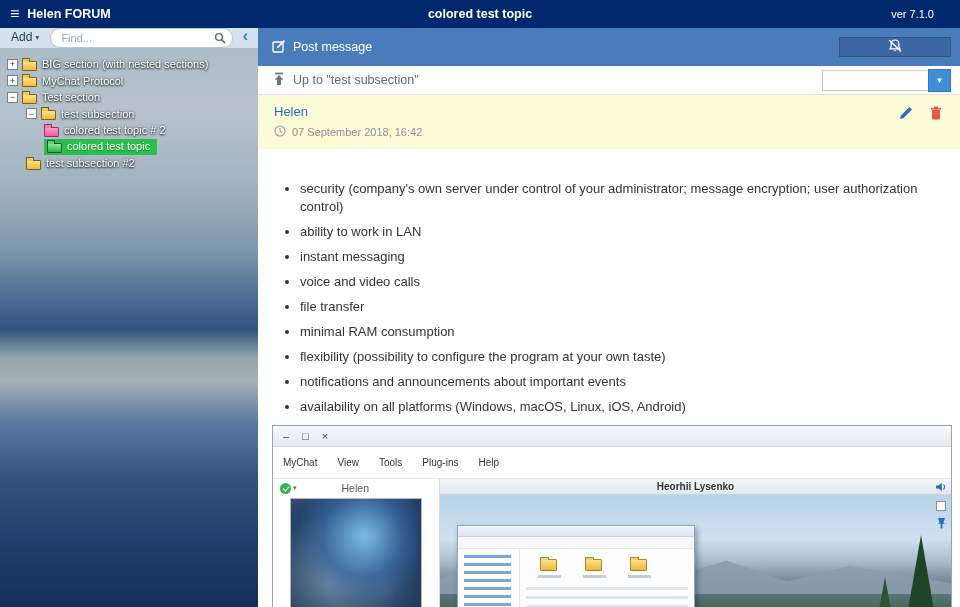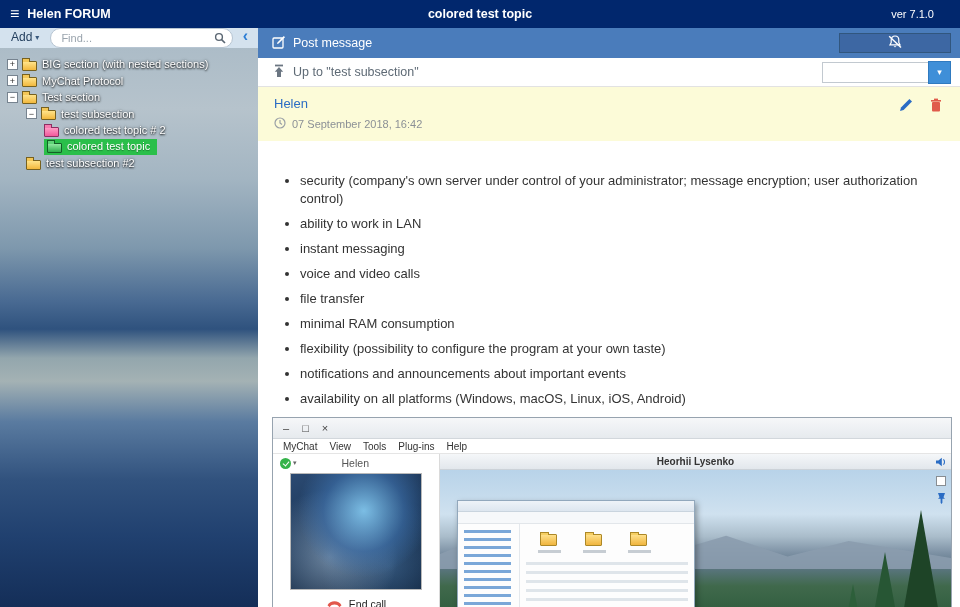--- a/index.html
+++ b/index.html
@@ -48,21 +48,21 @@
   .folder::before { content:""; position:absolute; left:-1px; top:-4px; width:6px; height:3px; background:#f4c757; border:1px solid #77611f; border-bottom:none; }
   .folder.pink { background:linear-gradient(#ff9cc6,#f2599c); border-color:#8e2e62; }
   .folder.pink::before { background:#f77cb0; border-color:#8e2e62; }
   .folder.green { background:linear-gradient(#8fe8a0,#2fae4e); border-color:#145f28; }
   .folder.green::before { background:#5ed477; border-color:#145f28; }
   .tree-row.selected .row-inner { background:#2abf4a; padding:1px 7px 2px 3px; }
   .tree-row.selected .tree-label { text-shadow:0 1px 1px rgba(0,0,0,.35); }
 
   
   .main { flex:1; min-width:0; display:flex; flex-direction:column; background:#fff; }
-  .main-header { height:30px; flex:none; background:#4a7cbb; display:flex; align-items:center; padding:0 9px 0 14px; }
+  .main-header { height:38px; flex:none; background:#4a7cbb; display:flex; align-items:center; padding:0 9px 0 14px; }
   .post-btn { display:flex; align-items:center; gap:7px; background:transparent; border:none; color:#fff; font-size:12.5px; cursor:pointer; font-family:inherit; padding:0; }
   .mute-btn { margin-left:auto; width:112px; height:20px; background:#3d67a3; border:1px solid #31567e; display:flex; align-items:center; justify-content:center; cursor:pointer; }
 
   .sub-bar { height:29px; flex:none; border-bottom:1px solid #e2e2e2; display:flex; align-items:center; padding:0 9px 0 15px; background:#fff; }
   .up-link { display:flex; align-items:center; gap:8px; color:#5e6a75; font-size:12.5px; text-decoration:none; cursor:pointer; }
   .jump-box { margin-left:auto; display:flex; align-items:center; }
   .jump-input { width:106px; height:21px; border:1px solid #c2c9d0; border-right:none; font-size:11px; padding:0 6px; outline:none; font-family:inherit; }
   .jump-btn { width:23px; height:23px; background:#3f8fd8; border:1px solid #2f7ac0; color:#fff; font-size:9px; display:flex; align-items:center; justify-content:center; cursor:pointer; }
 
   
@@ -77,21 +77,21 @@
   .msg-intro { margin:0; font-size:13px; color:#333; }
   .feature-list { margin:15px 0 0; padding-left:28px; font-size:13px; color:#333; }
   .feature-list li { margin-bottom:7px; line-height:18px; cursor:default; }
 
   
   .embed-window { margin-top:9px; width:680px; height:237px; border:1px solid #97a3af; background:#fff; position:relative; overflow:hidden; }
   .win-titlebar { height:21px; background:linear-gradient(#f6f7f9,#e6eaee); border-bottom:1px solid #d2d7dc; display:flex; align-items:center; }
   .win-title { flex:1; text-align:center; font-size:11px; font-weight:bold; color:#222; }
   .win-controls { display:flex; gap:13px; padding:0 10px; color:#444; font-size:11px; }
   .win-controls span { cursor:pointer; line-height:1; }
-  .win-menubar { height:15px; display:flex; gap:12px; align-items:center; padding-left:10px; font-size:10px; color:#333; border-bottom:1px solid #e5e5e5; }
+  .win-menubar { height:32px; display:flex; gap:20px; align-items:center; padding-left:10px; font-size:10px; color:#333; border-bottom:1px solid #e5e5e5; }
   .win-menubar span { cursor:pointer; }
   .win-body { display:flex; height:200px; }
 
   .left-pane { width:167px; flex:none; border-right:1px solid #dadada; display:flex; flex-direction:column; align-items:center; }
   .status-row { width:100%; display:flex; align-items:center; padding:3px 7px; }
   .status-dot { width:11px; height:11px; border-radius:50%; background:#35b34a; position:relative; flex:none; cursor:pointer; }
   .status-dot::after { content:""; position:absolute; left:3.5px; top:2px; width:3px; height:5px; border:solid #fff; border-width:0 1.5px 1.5px 0; transform:rotate(40deg); }
   .status-caret { font-size:7px; color:#666; margin-left:2px; cursor:pointer; }
   .user-label { flex:1; text-align:center; font-size:10.5px; color:#555; margin-right:18px; }
   .avatar { width:132px; height:117px; margin-top:1px; border:1px solid #b9b9b9; flex:none;

